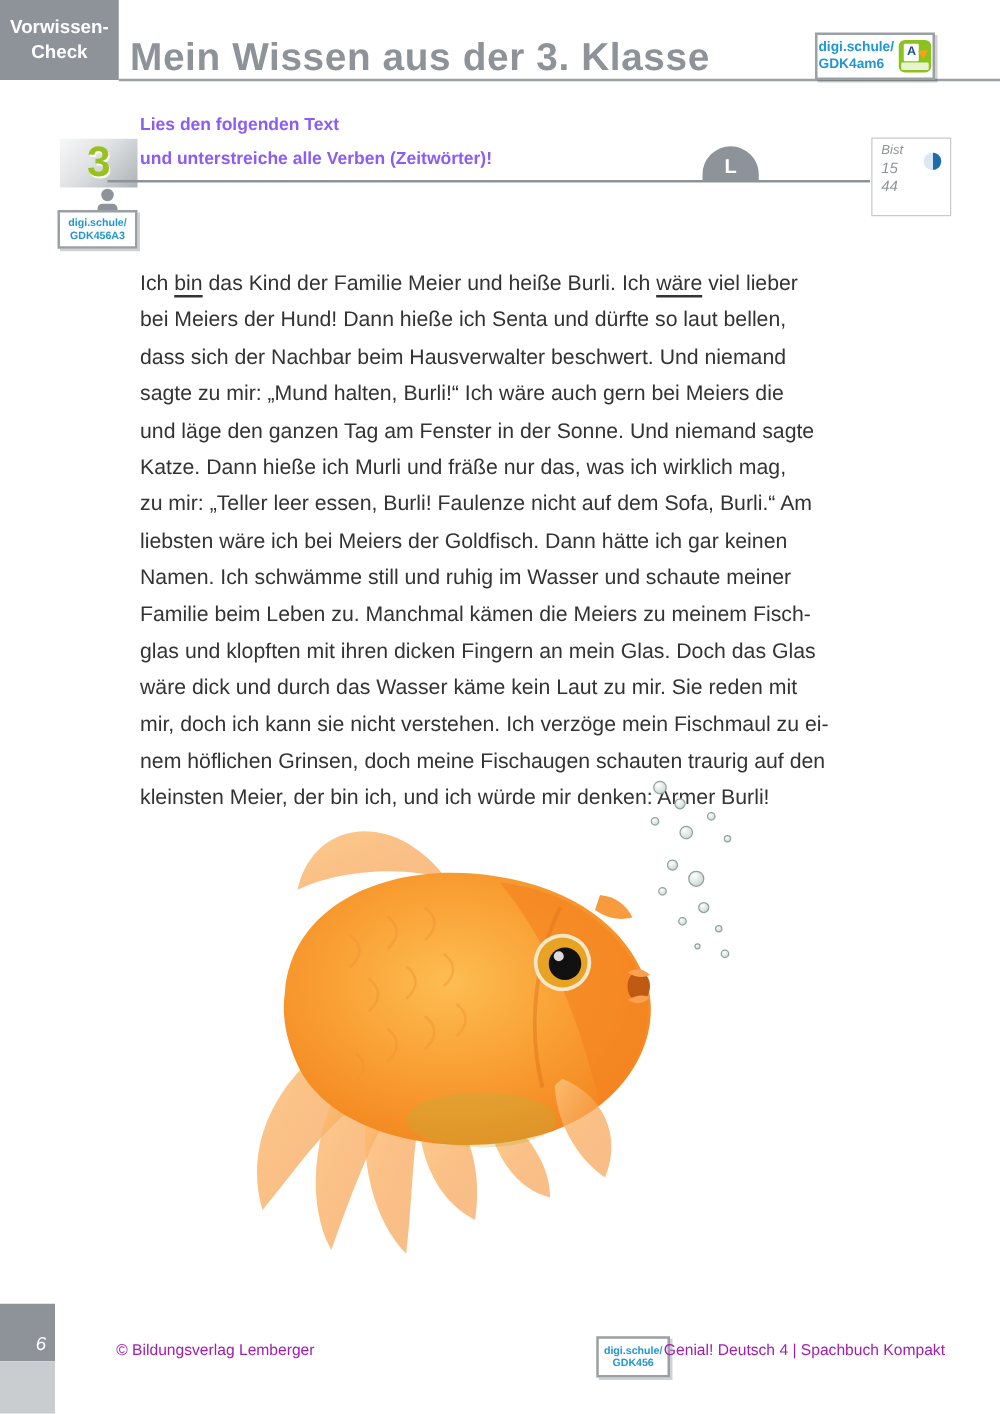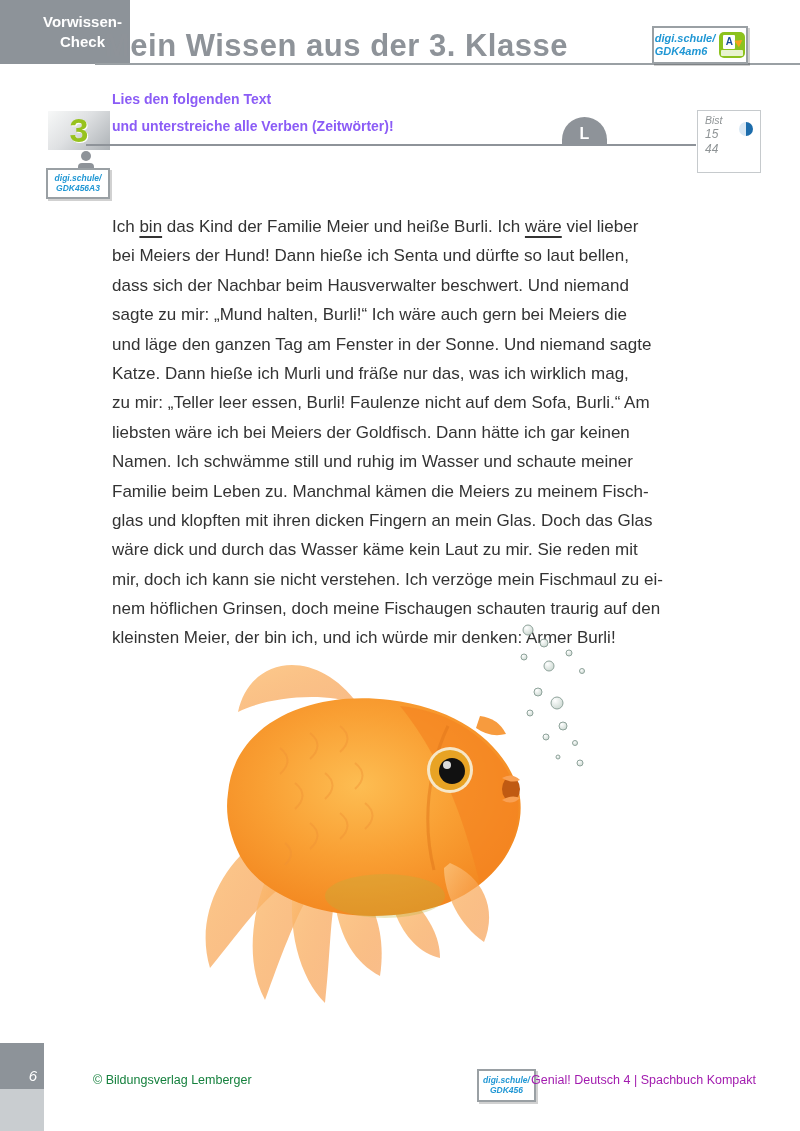--- a/index.html
+++ b/index.html
@@ -4,32 +4,32 @@
 <style>
   html,body{margin:0;padding:0;}
   body{
     width:800px;height:1131px;position:relative;background:#ffffff;
     font-family:"Liberation Sans", sans-serif;overflow:hidden;
   }
   
   .vw-tab{
     position:absolute;left:0;top:0;width:95px;height:64px;background:#8d9399;
     color:#fff;font-weight:bold;font-size:15px;line-height:1.35;
-    display:flex;flex-direction:column;align-items:center;justify-content:center;text-align:center;padding-left:35px;
+    display:flex;flex-direction:column;align-items:center;justify-content:center;text-align:center;
   }
   .title-rule{position:absolute;left:95px;top:63px;width:705px;height:2px;background:#9aa0a4;}
   .page-title{
     position:absolute;left:104px;top:28px;font-size:31px;font-weight:bold;color:#8e9399;letter-spacing:.5px;white-space:nowrap;
   }
   .link-badge{
     position:absolute;background:#fff;border:2px solid #9aa0a4;box-shadow:2px 2px 0 rgba(0,0,0,.18);
     display:flex;align-items:center;justify-content:center;gap:4px;box-sizing:border-box;
   }
   .hdr-badge{left:652px;top:26px;width:96px;height:38px;padding:2px 4px;}
-  .badge-text{color:#2097d4;font-weight:bold;font-size:11px;line-height:1.15;text-align:left;font-style:italic;}
+  .badge-text{color:#2097d4;font-weight:bold;font-size:11px;line-height:1.15;text-align:left;}
   .badge-text.small{font-size:8.5px;text-align:center;}
   .app-icon{width:26px;height:26px;border-radius:5px;background:#8cc21e;position:relative;flex:0 0 auto;}
   .app-icon .pg{position:absolute;left:4px;top:3px;width:12px;height:14px;background:#fff;border-radius:1px;
     color:#1a4f9c;font-size:10px;font-weight:bold;text-align:center;line-height:14px;}
   .app-icon .pen{position:absolute;right:2px;top:6px;width:0;height:0;border-left:7px solid #f5a21d;
     border-top:4px solid transparent;border-bottom:4px solid transparent;transform:rotate(-35deg);}
   .app-icon .lbl{position:absolute;left:2px;right:2px;bottom:2px;height:6px;background:#e8f3cf;border-radius:1px;}
   
   .task-num{
     position:absolute;left:48px;top:111px;width:62px;height:39px;
@@ -64,21 +64,21 @@
   
   .story{position:absolute;left:112px;top:168px;width:590px;font-size:17px;color:#333;margin-top:44px;}
   .tline{height:29.4px;line-height:29.4px;white-space:nowrap;}
   .uline{text-decoration:underline;text-underline-offset:4px;text-decoration-thickness:1.5px;}
   
   .fish-wrap{position:absolute;left:150px;top:608px;width:520px;height:442px;}
   
   .pgbox-dark{position:absolute;left:0;top:1043px;width:44px;height:46px;background:#8d9399;}
   .pgbox-dark .num{position:absolute;right:7px;bottom:5px;color:#fff;font-size:15px;font-style:italic;}
   .pgbox-light{position:absolute;left:0;top:1089px;width:44px;height:42px;background:#c9cdd0;}
-  .copyright{position:absolute;left:93px;top:1073px;font-size:12.5px;color:#15803d;}
+  .copyright{position:absolute;left:93px;top:1073px;font-size:12.5px;color:#a21caf;}
   .ftr-badge{left:477px;top:1069px;width:59px;height:33px;flex-direction:column;gap:0;}
   .book-title{position:absolute;right:44px;top:1073px;font-size:12.5px;color:#a21caf;}
 </style>
 </head>
 <body>
 
 <div class="vw-tab">
   <span>Vorwissen-</span>
   <span>Check</span>
 </div>

